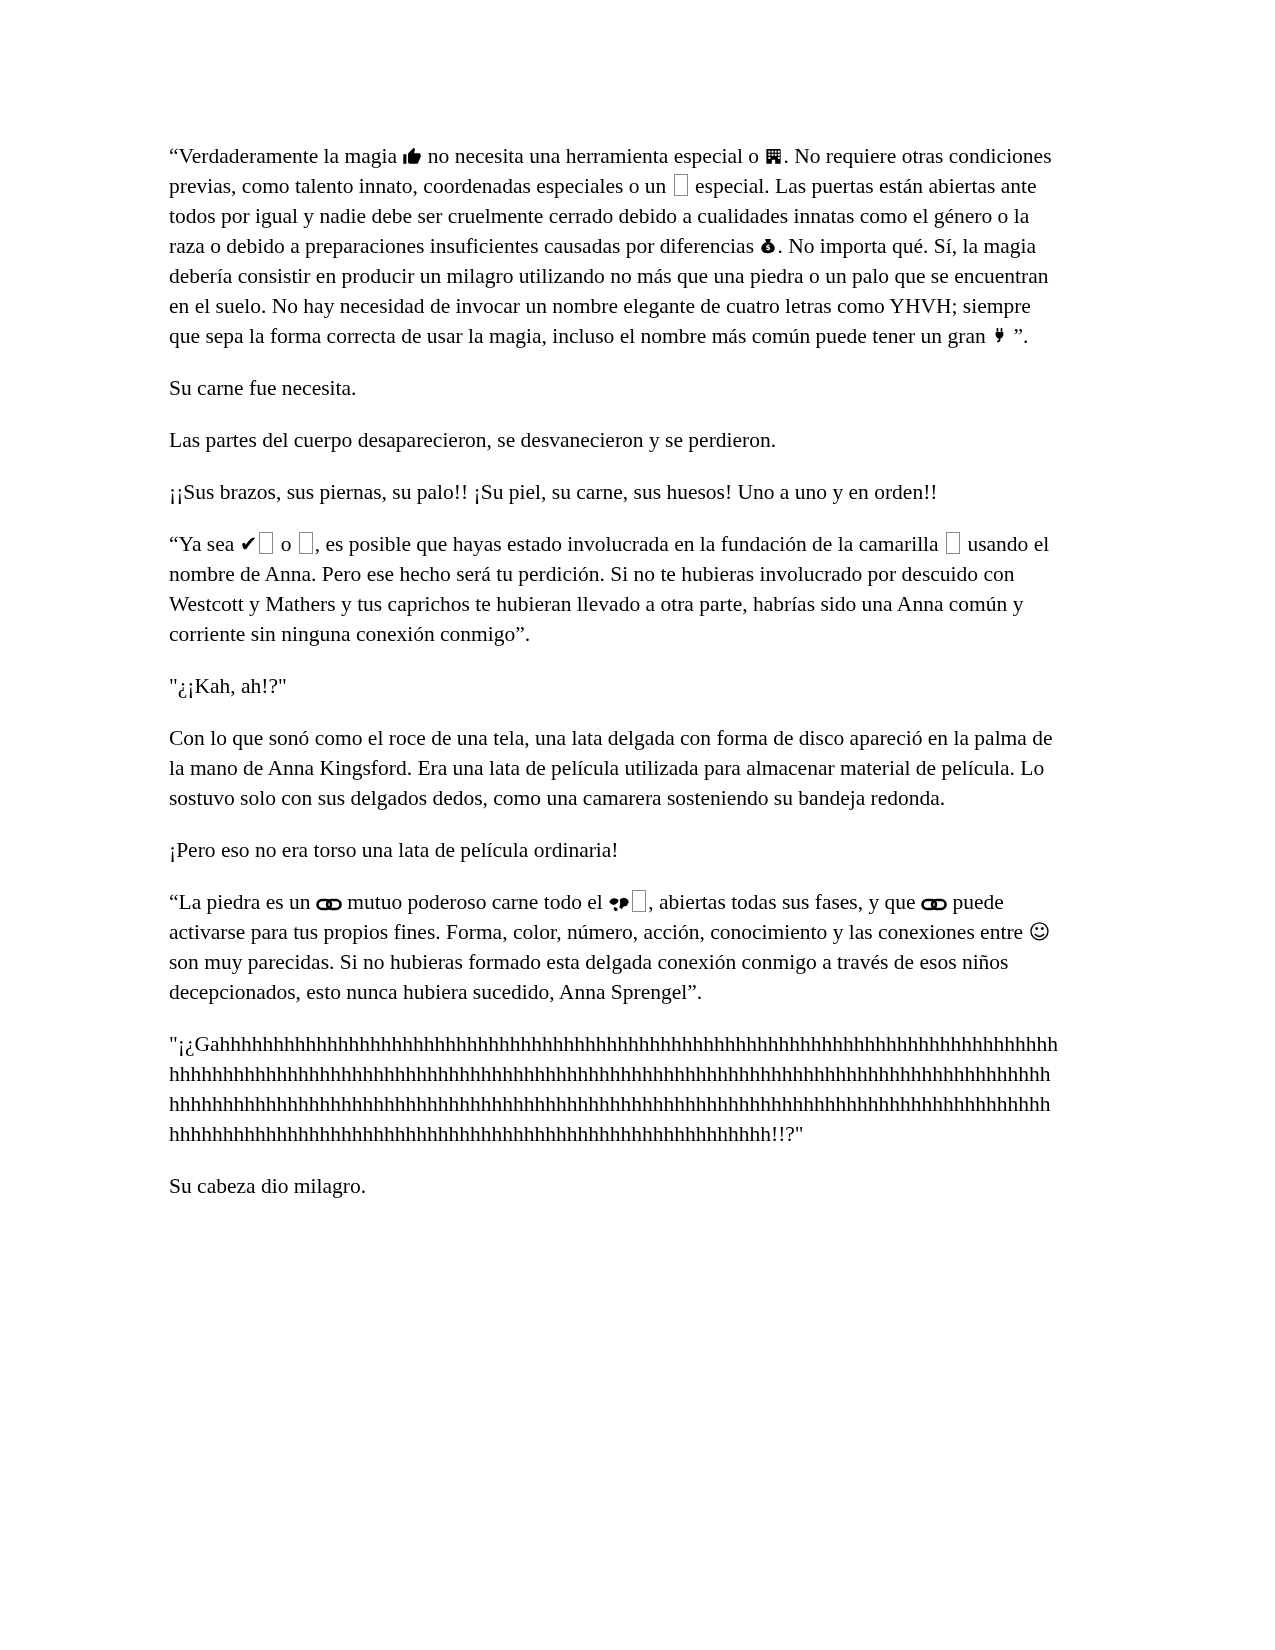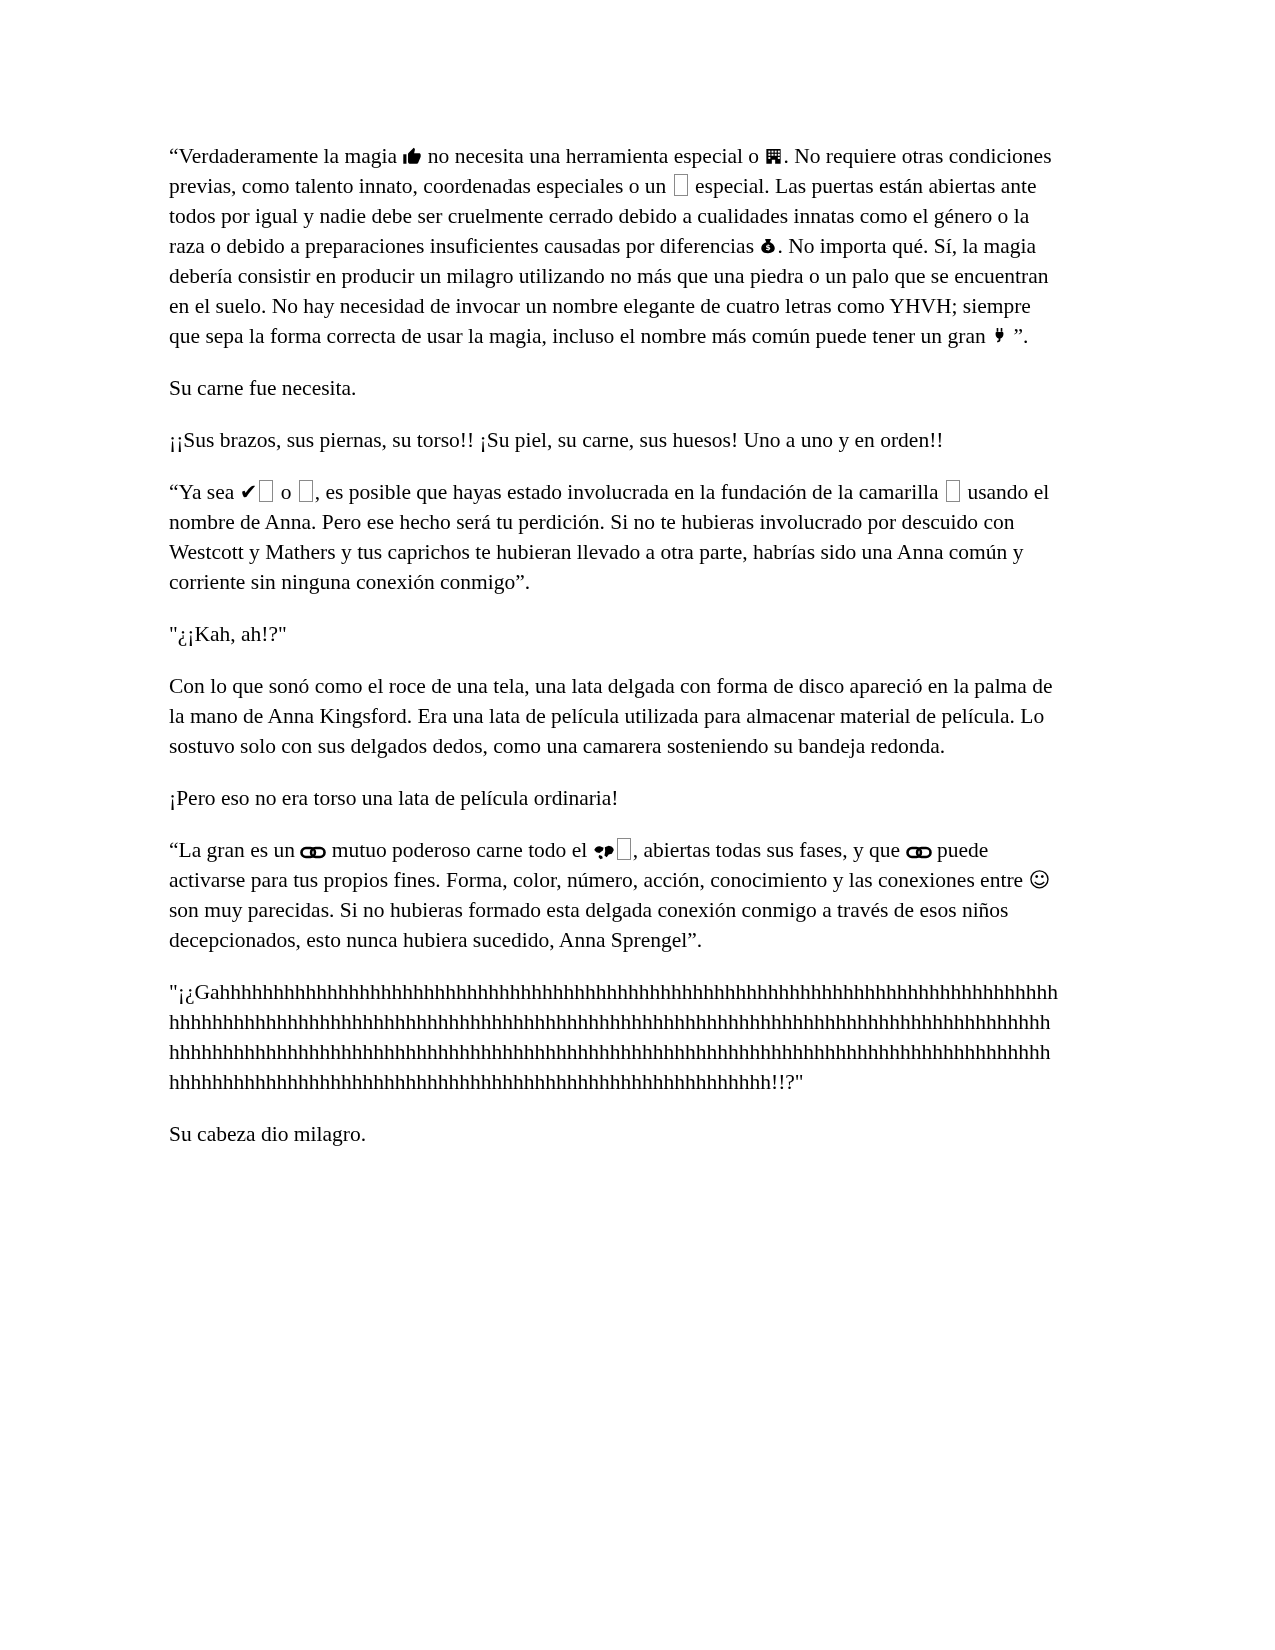--- a/index.html
+++ b/index.html
@@ -58,26 +58,27 @@
               <rect x="5.5" y="12.6" width="2.5" height="2.5"></rect>
               <rect x="17.5" y="12.6" width="2.5" height="2.5"></rect>
             </g>
           </svg></span><span data-name="text-run">. No requiere otras condiciones previas, como talento innato, coordenadas especiales o un </span><span class="tofu" data-name="missing-glyph-icon"></span><span data-name="text-run"> especial. Las puertas están abiertas ante todos por igual y nadie debe ser cruelmente cerrado debido a cualidades innatas como el género o la raza o debido a preparaciones insuficientes causadas por diferencias </span><span class="glyph" data-name="money-bag-icon"><svg width="18" height="20" viewBox="0 0 24 24">
             <path d="M9.8 6.9 8.2 3.6c-.25-.5.11-1.1.67-1.1h6.26c.56 0 .92.6.67 1.1L14.2 6.9c3.9 1 6.8 4.4 6.8 8.2 0 4.2-3.4 6.4-9 6.4s-9-2.2-9-6.4c0-3.8 2.9-7.2 6.8-8.2z"></path>
             <text x="12" y="17.4" text-anchor="middle" font-size="10" font-family="DejaVu Sans, sans-serif" font-weight="bold" fill="#fff">$</text>
           </svg></span><span data-name="text-run">. No importa qué. Sí, la magia debería consistir en producir un milagro utilizando no más que una piedra o un palo que se encuentran en el suelo. No hay necesidad de invocar un nombre elegante de cuatro letras como YHVH; siempre que sepa la forma correcta de usar la magia, incluso el nombre más común puede tener un gran </span><span class="glyph" data-name="electric-plug-icon"><svg width="17" height="21" viewBox="0 0 24 24">
             <path d="M8 1.5h2.3v5.3H8zM13.7 1.5H16v5.3h-2.3zM6.5 8.3c0-.7.55-1.2 1.2-1.2h8.6c.65 0 1.2.5 1.2 1.2v2.2c0 2.7-1.8 5-4.3 5.7v2.4c0 1-.6 1.9-1.5 2.2l-2.5 1-.8-2 2.4-1v-2.6c-2.5-.7-4.3-3-4.3-5.7V8.3z"></path>
           </svg></span><span data-name="text-run"> ”.</span></p>
       <p data-name="paragraph-carne"><span data-name="text-run">Su carne fue necesita.</span></p>
-      <p data-name="paragraph-brazos"><span data-name="text-run">¡¡Sus brazos, sus piernas, su torso!! ¡Su piel, su carne, sus huesos! Uno a uno y en orden!!</span></p>
+      <p data-name="paragraph-partes"><span data-name="text-run">Las partes del cuerpo desaparecieron, se desvanecieron y se perdieron.</span></p>
+      <p data-name="paragraph-brazos"><span data-name="text-run">¡¡Sus brazos, sus piernas, su palo!! ¡Su piel, su carne, sus huesos! Uno a uno y en orden!!</span></p>
       <p data-name="paragraph-ya-sea"><span data-name="text-run">“Ya sea </span><span class="symbol" data-name="check-mark-icon">✔</span><span class="tofu" data-name="missing-glyph-icon"></span><span data-name="text-run"> o </span><span class="tofu" data-name="missing-glyph-icon"></span><span data-name="text-run">, es posible que hayas estado involucrada en la fundación de la camarilla </span><span class="tofu" data-name="missing-glyph-icon"></span><span data-name="text-run"> usando el nombre de Anna. Pero ese hecho será tu perdición. Si no te hubieras involucrado por descuido con Westcott y Mathers y tus caprichos te hubieran llevado a otra parte, habrías sido una Anna común y corriente sin ninguna conexión conmigo”.</span></p>
       <p data-name="paragraph-kah"><span data-name="text-run">"¿¡Kah, ah!?"</span></p>
       <p data-name="paragraph-lata"><span data-name="text-run">Con lo que sonó como el roce de una tela, una lata delgada con forma de disco apareció en la palma de la mano de Anna Kingsford. Era una lata de película utilizada para almacenar material de película. Lo sostuvo solo con sus delgados dedos, como una camarera sosteniendo su bandeja redonda.</span></p>
       <p data-name="paragraph-pero"><span data-name="text-run">¡Pero eso no era torso una lata de película ordinaria!</span></p>
-      <p data-name="paragraph-la-magia"><span data-name="text-run">“La gran es un </span><span class="glyph" data-name="link-icon"><svg width="26" height="15" viewBox="0 0 28 16">
+      <p data-name="paragraph-la-magia"><span data-name="text-run">“La piedra es un </span><span class="glyph" data-name="link-icon"><svg width="26" height="15" viewBox="0 0 28 16">
             <g fill="none" stroke="#000" stroke-width="2.8">
               <rect x="1.6" y="3.2" width="14.5" height="9.6" rx="4.8"></rect>
               <rect x="11.9" y="3.2" width="14.5" height="9.6" rx="4.8"></rect>
             </g>
           </svg></span><span data-name="text-run"> mutuo poderoso carne todo el </span><span class="glyph" data-name="world-map-icon"><svg width="22" height="16" viewBox="0 0 26 18">
             <path d="M1.5 6.5C2.5 3.5 6 1.5 9 2.5l3.5 1.5-.8 3.2-4.2 3.1-3.5-.9-2.5-2.9z"></path>
             <path d="M14 3.5l4.5-1.8c3.2.2 6 2.5 6 5.3l-2.2 4-3.8 1-2.3 3.2-2.7-2 .9-5-.4-4.7z"></path>
             <path d="M7.5 12.5l3.2 1.2.9 2.8-2.8 1.2-2.3-2.7 1-2.5z"></path>
           </svg></span><span class="tofu" data-name="missing-glyph-icon"></span><span data-name="text-run">, abiertas todas sus fases, y que </span><span class="glyph" data-name="link-icon"><svg width="26" height="15" viewBox="0 0 28 16">
             <g fill="none" stroke="#000" stroke-width="2.8">

